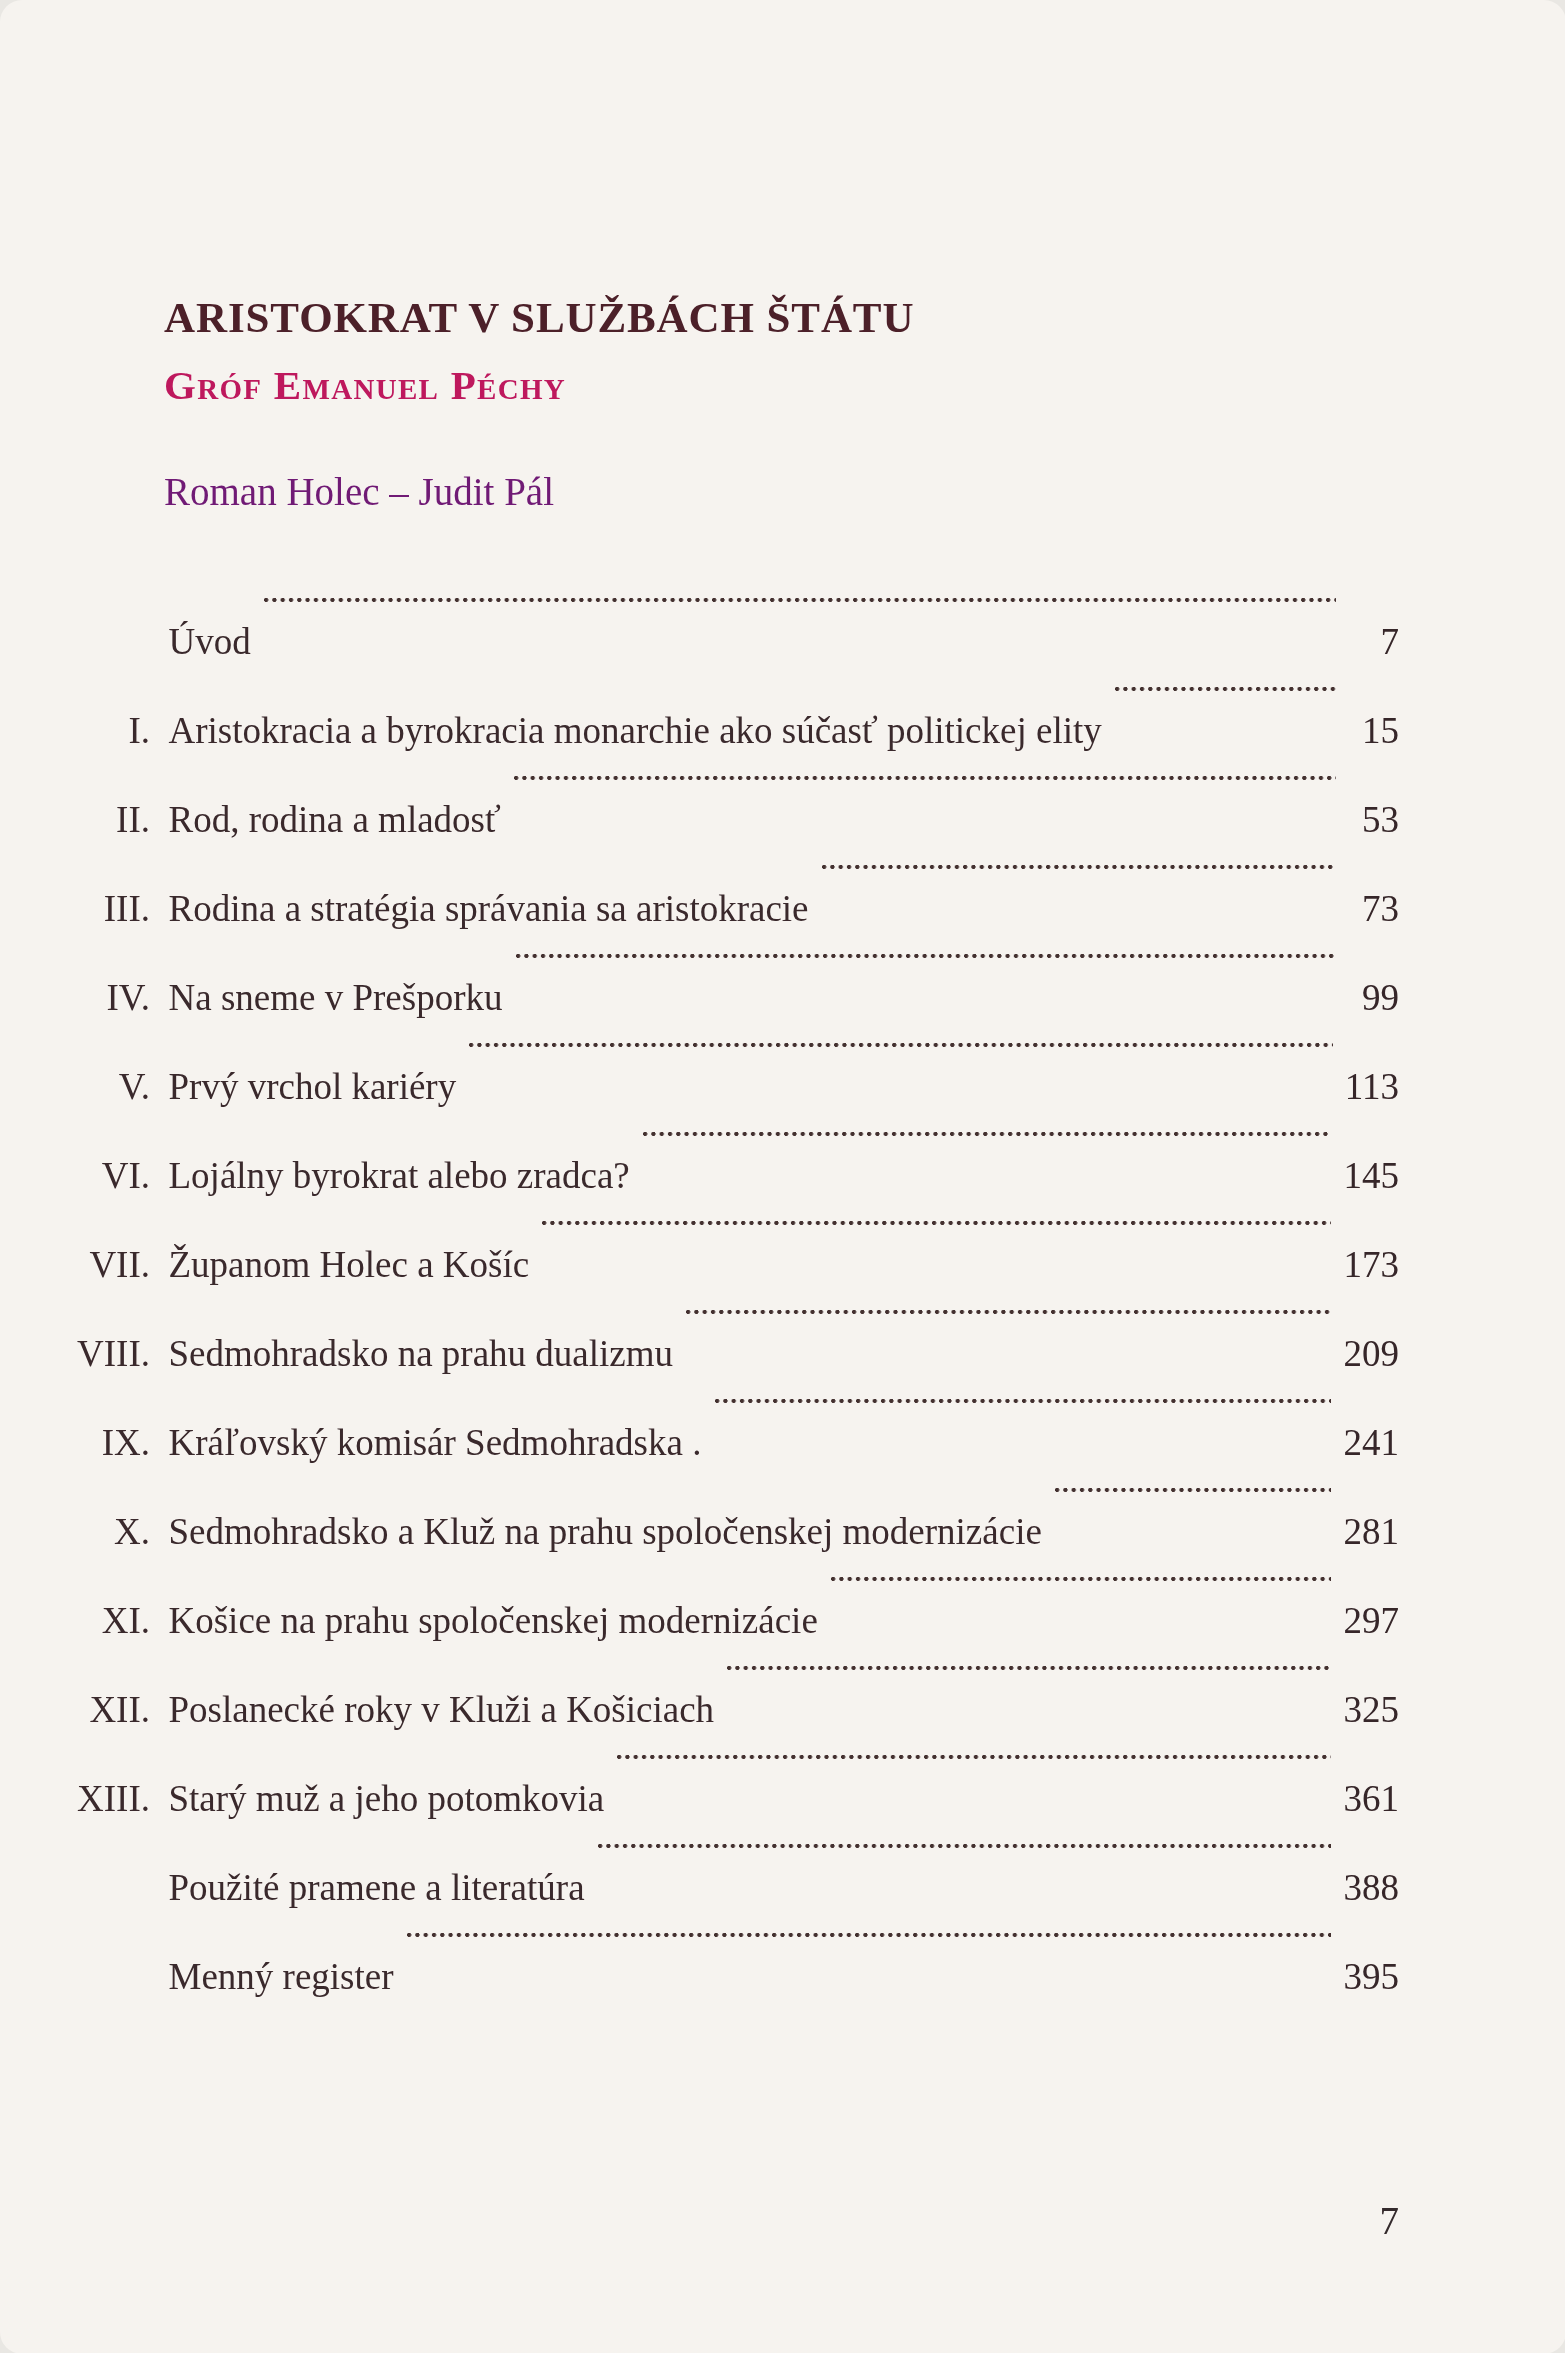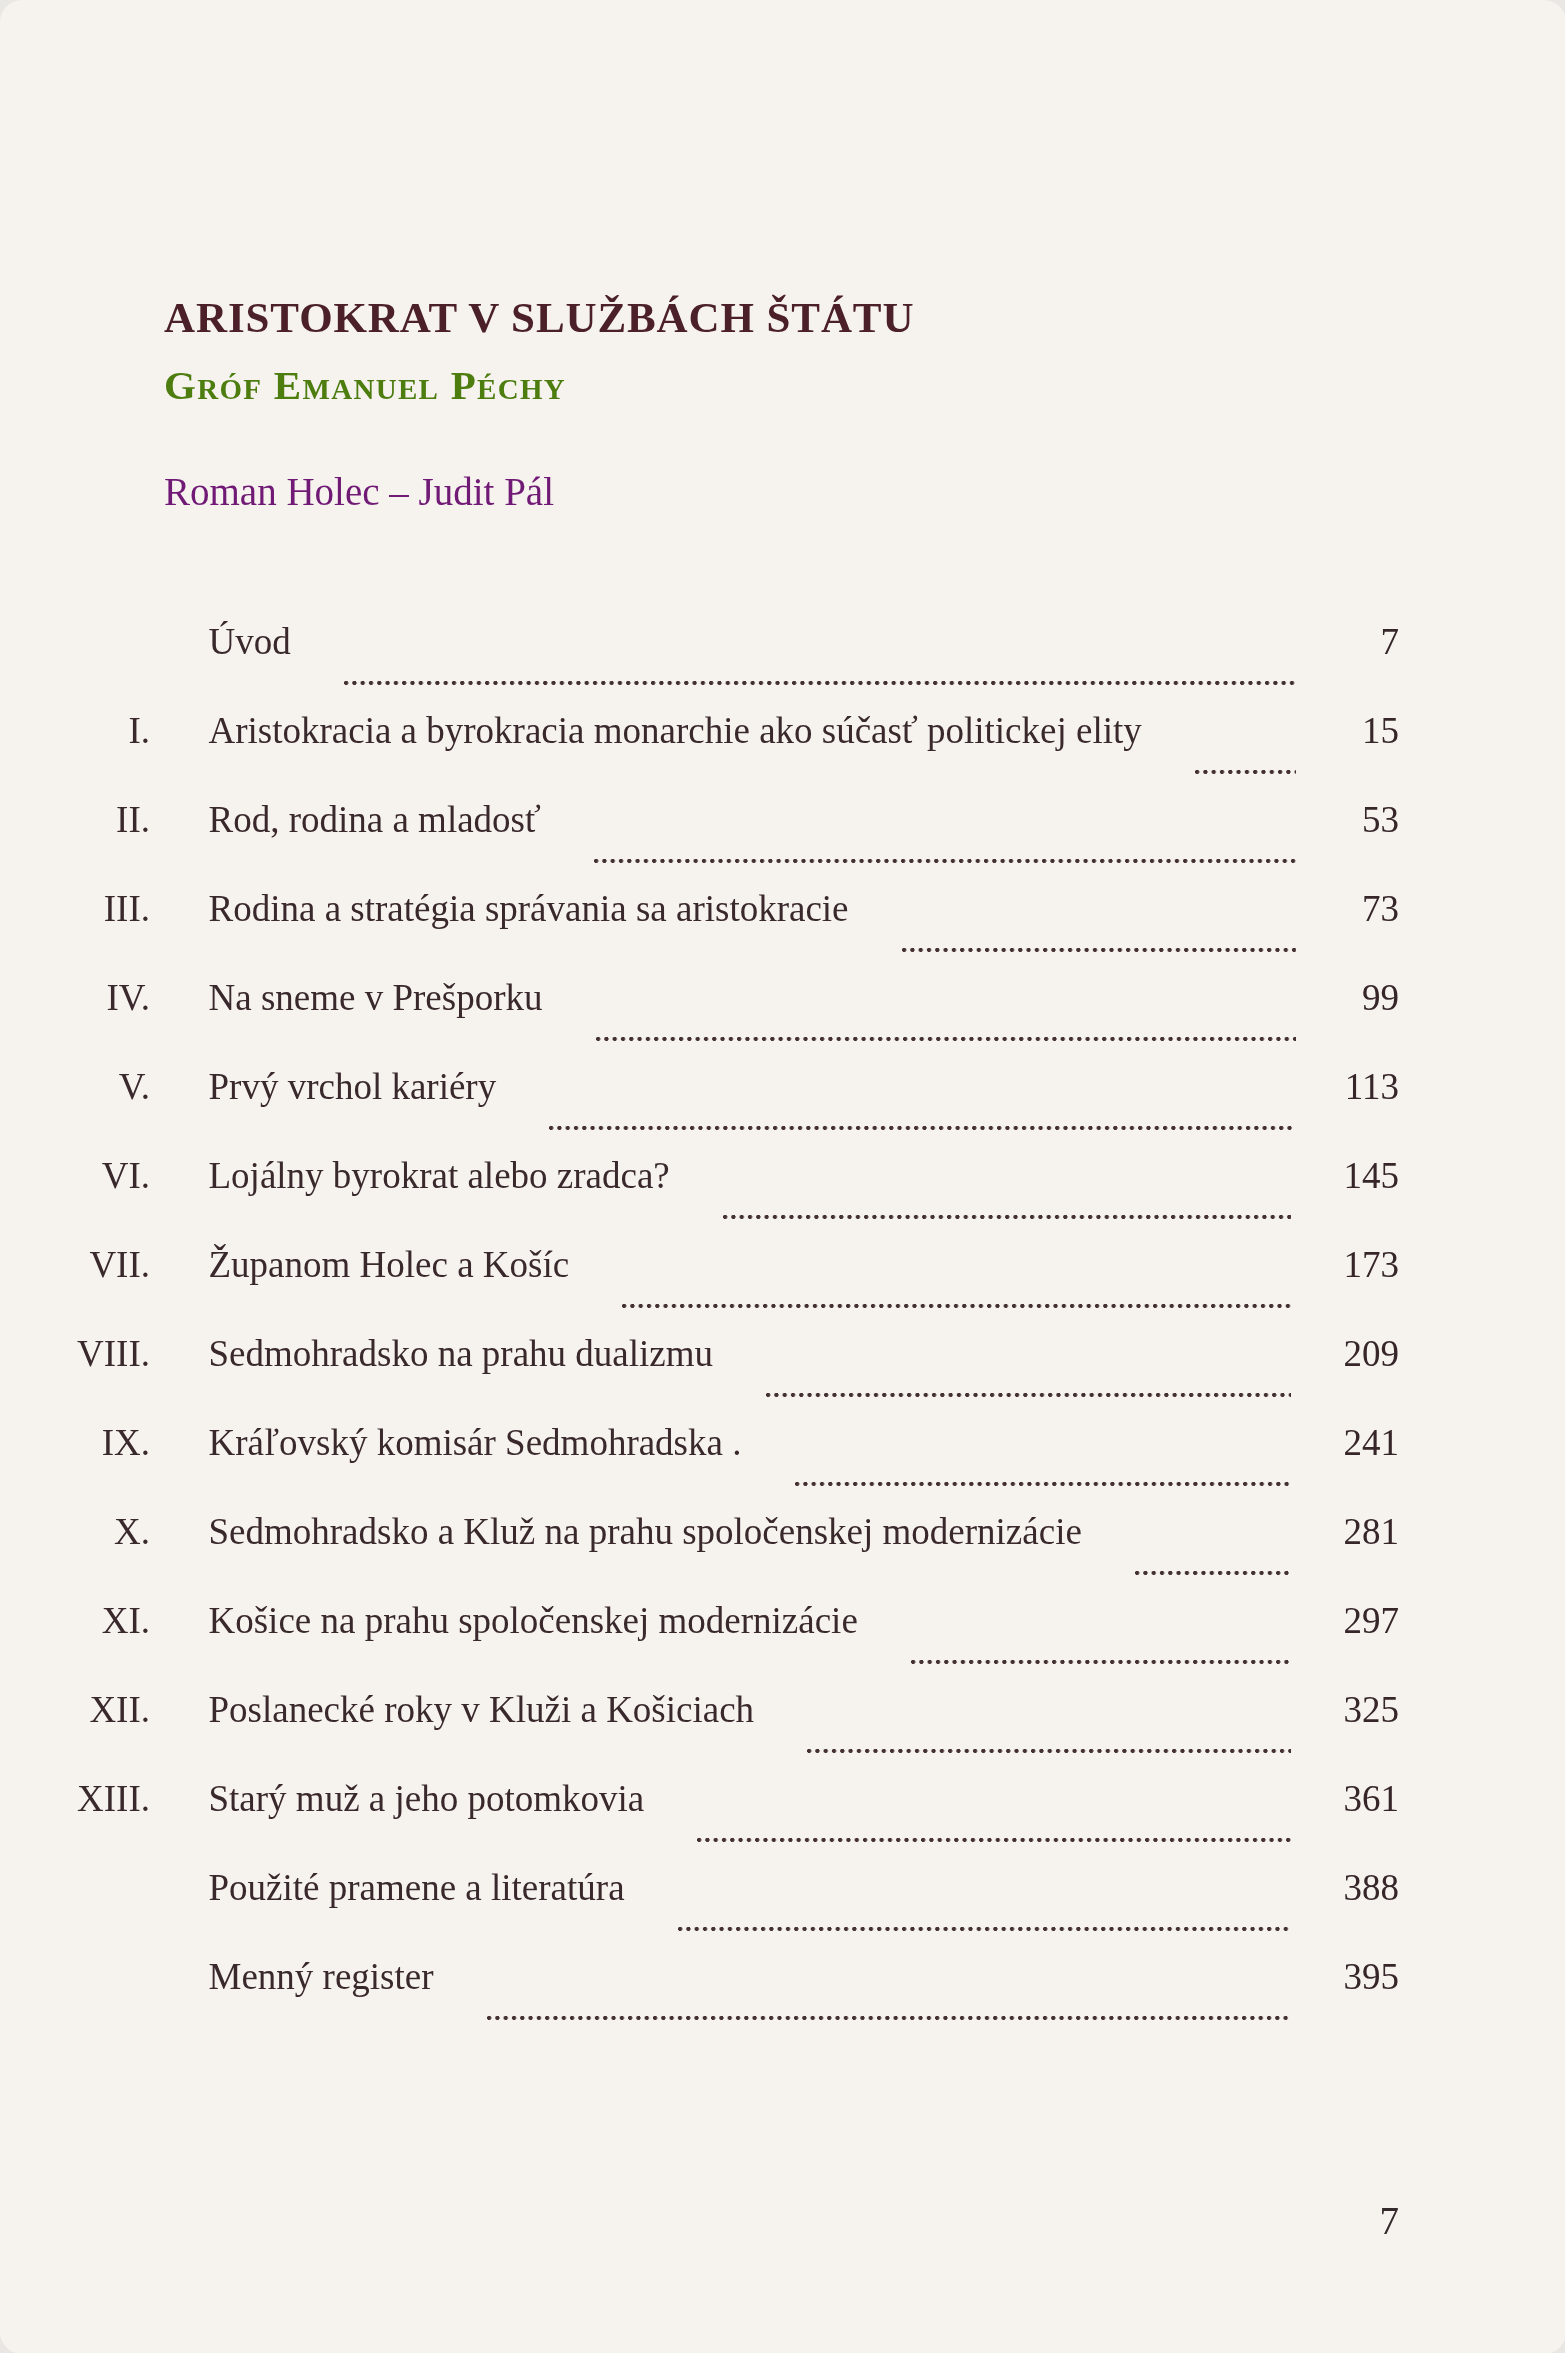--- a/index.html
+++ b/index.html
@@ -26,44 +26,43 @@
   }
   .book-subtitle {
     position: absolute;
     left: 164px;
     top: 365px;
     font-size: 41px;
     line-height: 1;
     font-weight: 600;
     font-variant: small-caps;
     letter-spacing: 1.3px;
-    color: #4d7c0f;
+    color: #be185d;
   }
   .book-authors {
     position: absolute;
     left: 164px;
     top: 471px;
     font-size: 39px;
     line-height: 1.1;
     font-weight: 400;
     color: #701a75;
   }
   .toc {
     position: absolute;
     left: 51px;
     right: 167px;
     top: 597px;
   }
   .toc-row {
     display: flex;
-    align-items: flex-end;
+    align-items: flex-start;
     height: 89px;
     line-height: 89px;
     font-size: 37px;
-    gap: 40px;
   }
   .toc-num {
     flex: 0 0 99px;
     text-align: right;
     white-space: nowrap;
     color: #3a292c;
   }
   .toc-title {
     margin-left: 18.5px;
     white-space: nowrap;

